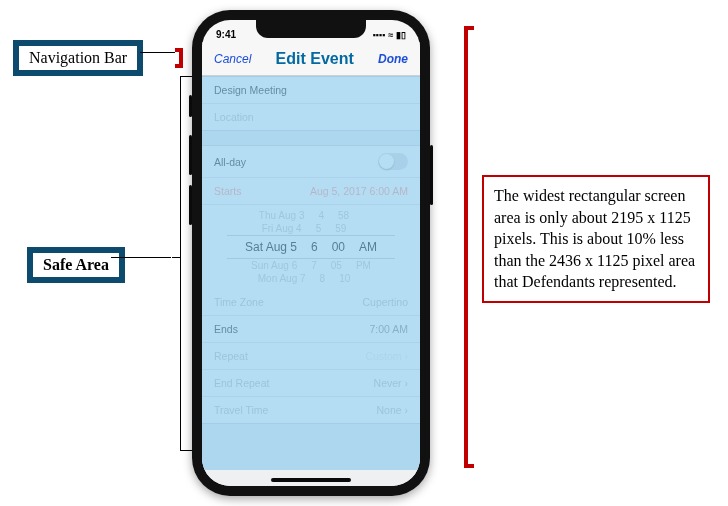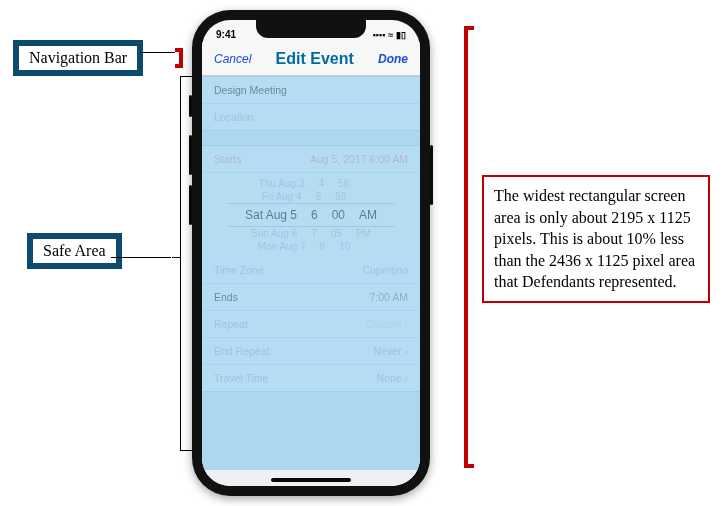--- a/index.html
+++ b/index.html
@@ -14,21 +14,21 @@
   .label-box {
     position: absolute;
     border: 6px solid #0c4a6e;
     background: #fff;
     padding: 3px 10px;
     font-family: "Times New Roman", serif;
     font-size: 16px;
     color: #000;
   }
   .label-nav { left: 13px; top: 40px; }
-  .label-safe { left: 27px; top: 233px; }
+  .label-safe { left: 27px; top: 247px; font-weight: bold; }
   .desc-box {
     position: absolute;
     right: 18px;
     top: 175px;
     width: 228px;
     border: 2px solid #c00000;
     background: #fff;
     padding: 8px 10px;
     font-family: "Times New Roman", serif;
     font-size: 16px;
@@ -265,20 +265,24 @@
       <div class="group">
         <div class="row">
           <span class="k">Design Meeting</span>
         </div>
         <div class="row faint">
           <span class="k">Location</span>
         </div>
       </div>
 
       <div class="group">
+        <div class="row">
+          <span class="k">All-day</span>
+          <span class="toggle"></span>
+        </div>
         <div class="row">
           <span class="k" style="color:#ff3b30;opacity:.45">Starts</span>
           <span class="v" style="color:#ff3b30;opacity:.45">Aug 5, 2017   6:00 AM</span>
         </div>
         <div class="picker">
           <div class="picker-row">
               <span>Thu Aug 3</span>
               <span>4</span>
               <span>58</span>
               <span></span>

